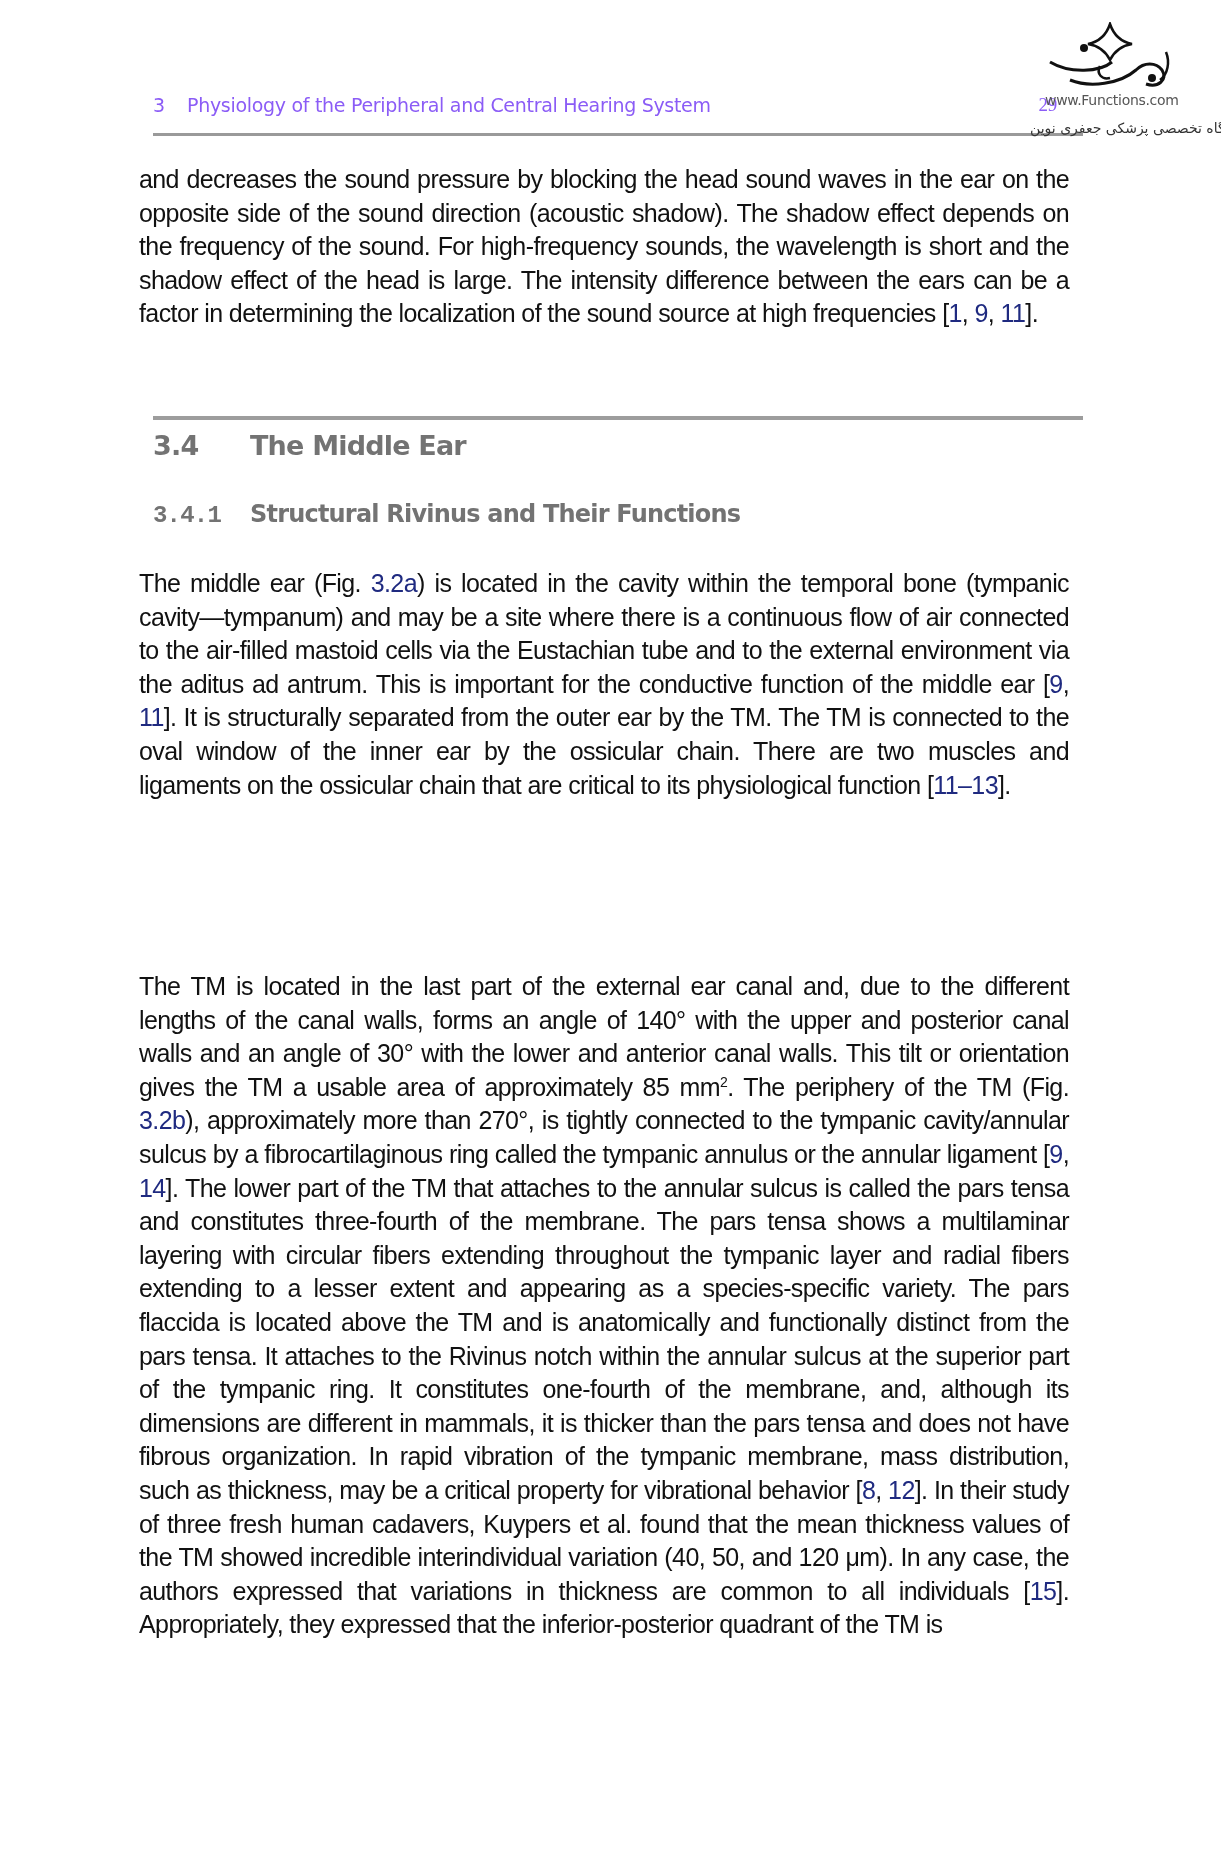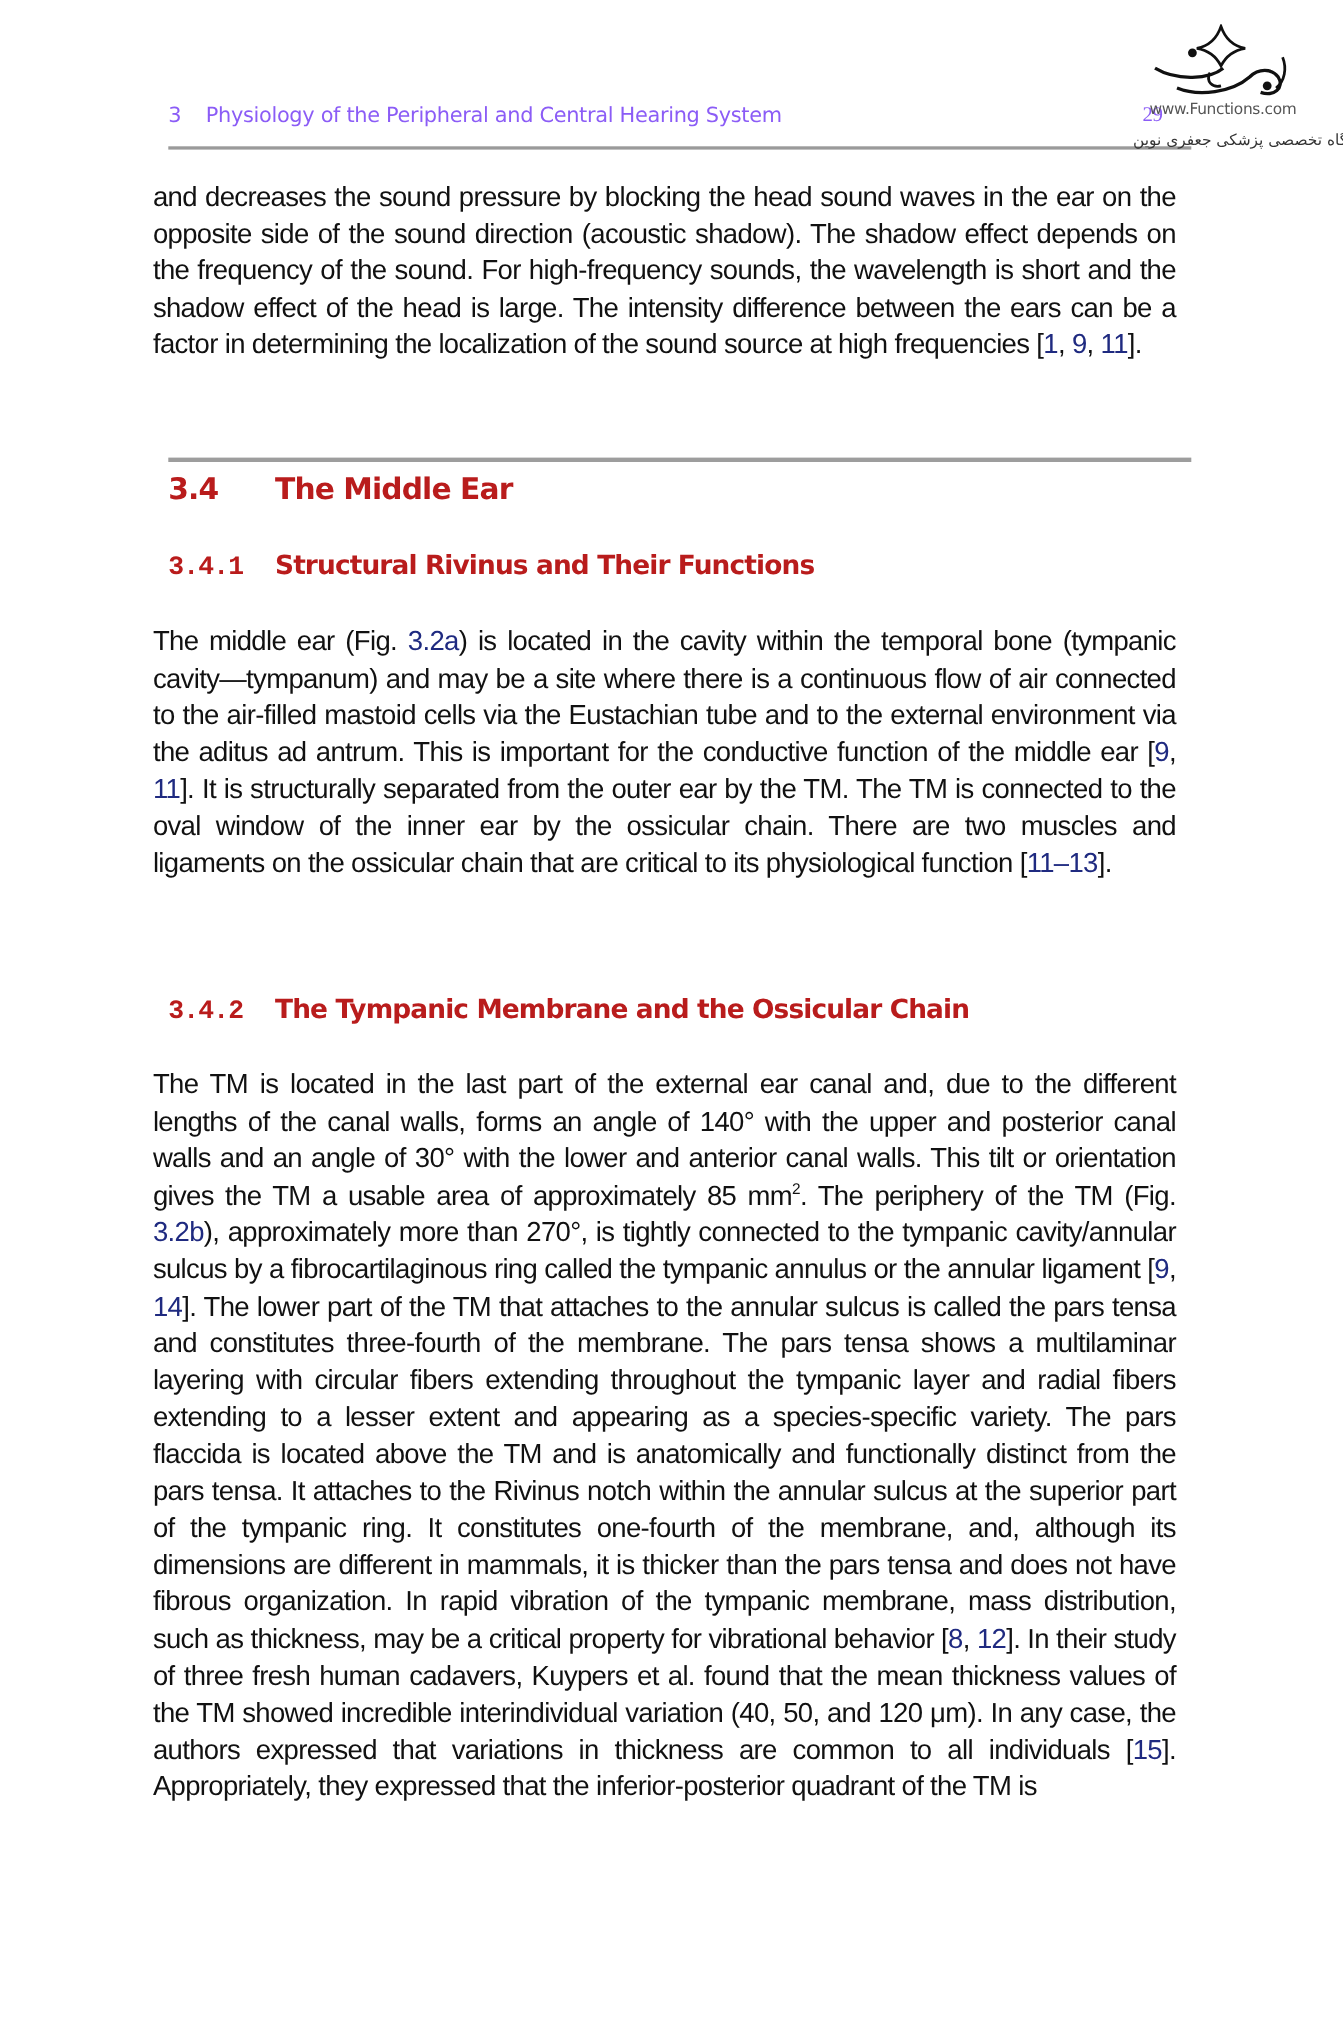--- a/index.html
+++ b/index.html
@@ -18,21 +18,21 @@
   .logo .fa { position: absolute; left: 5px; top: 98px; font-family: "DejaVu Sans", sans-serif; font-size: 14px; color: #333; direction: rtl; white-space: nowrap; }
   .body-text {
     position: absolute; left: 139px; width: 930px;
     font-family: Liberation Sans, sans-serif; font-size: 25px; line-height: 33.6px;
     color: #111; text-align: justify; letter-spacing: -0.6px;
   }
   .cite { color: #1f2a80; }
   .section-rule { position: absolute; left: 153px; top: 416px; width: 930px; height: 4px; background: #9d9d9d; }
   .heading {
     position: absolute; left: 153px; font-family: "DejaVu Sans", sans-serif; font-weight: bold;
-    color: #b91c1c; letter-spacing: -0.8px; white-space: nowrap;
+    color: #737373; letter-spacing: -0.8px; white-space: nowrap;
   }
   .heading .num { display: inline-block; }
   .h2 { font-size: 27px; }
   .h2 .num { width: 97px; }
   .h3 { font-size: 24px; }
   .h3 .num { width: 97px; font-family: Liberation Mono, monospace; }
 </style>
 </head>
 <body>
 
@@ -65,19 +65,16 @@
   <div class="heading h2" style="top:430px;">
     <span class="num">3.4</span><span>The Middle Ear</span>
   </div>
 
   <div class="heading h3" style="top:500px;">
     <span class="num">3.4.1</span><span>Structural Rivinus and Their Functions</span>
   </div>
 
   <div class="body-text" style="top:567px;"><span>The middle ear (Fig. </span><span class="cite">3.2a</span><span>) is located in the cavity within the temporal bone (tympanic cavity—tympanum) and may be a site where there is a continuous flow of air connected to the air-filled mastoid cells via the Eustachian tube and to the external environment via the aditus ad antrum. This is important for the conductive function of the middle ear [</span><span class="cite">9</span>, <span class="cite">11</span><span>]. It is structurally separated from the outer ear by the TM. The TM is connected to the oval window of the inner ear by the ossicular chain. There are two muscles and ligaments on the ossicular chain that are critical to its physiological function [</span><span class="cite">11–13</span><span>].</span></div>
 
-  <div class="heading h3" style="top:903px;">
-    <span class="num">3.4.2</span><span>The Tympanic Membrane and the Ossicular Chain</span>
-  </div>
 
   <div class="body-text" style="top:970px;"><span>The TM is located in the last part of the external ear canal and, due to the different lengths of the canal walls, forms an angle of 140° with the upper and posterior canal walls and an angle of 30° with the lower and anterior canal walls. This tilt or orientation gives the TM a usable area of approximately 85 mm</span><sup style="font-size:14px;line-height:0;">2</sup><span>. The periphery of the TM (Fig. </span><span class="cite">3.2b</span><span>), approximately more than 270°, is tightly connected to the tympanic cavity/annular sulcus by a fibrocartilaginous ring called the tympanic annulus or the annular ligament [</span><span class="cite">9</span>, <span class="cite">14</span><span>]. The lower part of the TM that attaches to the annular sulcus is called the pars tensa and constitutes three-fourth of the membrane. The pars tensa shows a multilaminar layering with circular fibers extending throughout the tympanic layer and radial fibers extending to a lesser extent and appearing as a species-specific variety. The pars flaccida is located above the TM and is anatomically and functionally distinct from the pars tensa. It attaches to the Rivinus notch within the annular sulcus at the superior part of the tympanic ring. It constitutes one-fourth of the membrane, and, although its dimensions are different in mammals, it is thicker than the pars tensa and does not have fibrous organization. In rapid vibration of the tympanic membrane, mass distribution, such as thickness, may be a critical property for vibrational behavior [</span><span class="cite">8</span>, <span class="cite">12</span><span>]. In their study of three fresh human cadavers, Kuypers et al. found that the mean thickness values of the TM showed incredible interindividual variation (40, 50, and 120 μm). In any case, the authors expressed that variations in thickness are common to all individuals [</span><span class="cite">15</span><span>]. Appropriately, they expressed that the inferior-posterior quadrant of the TM is</span></div>
 
 </div>
 
 </body></html>

